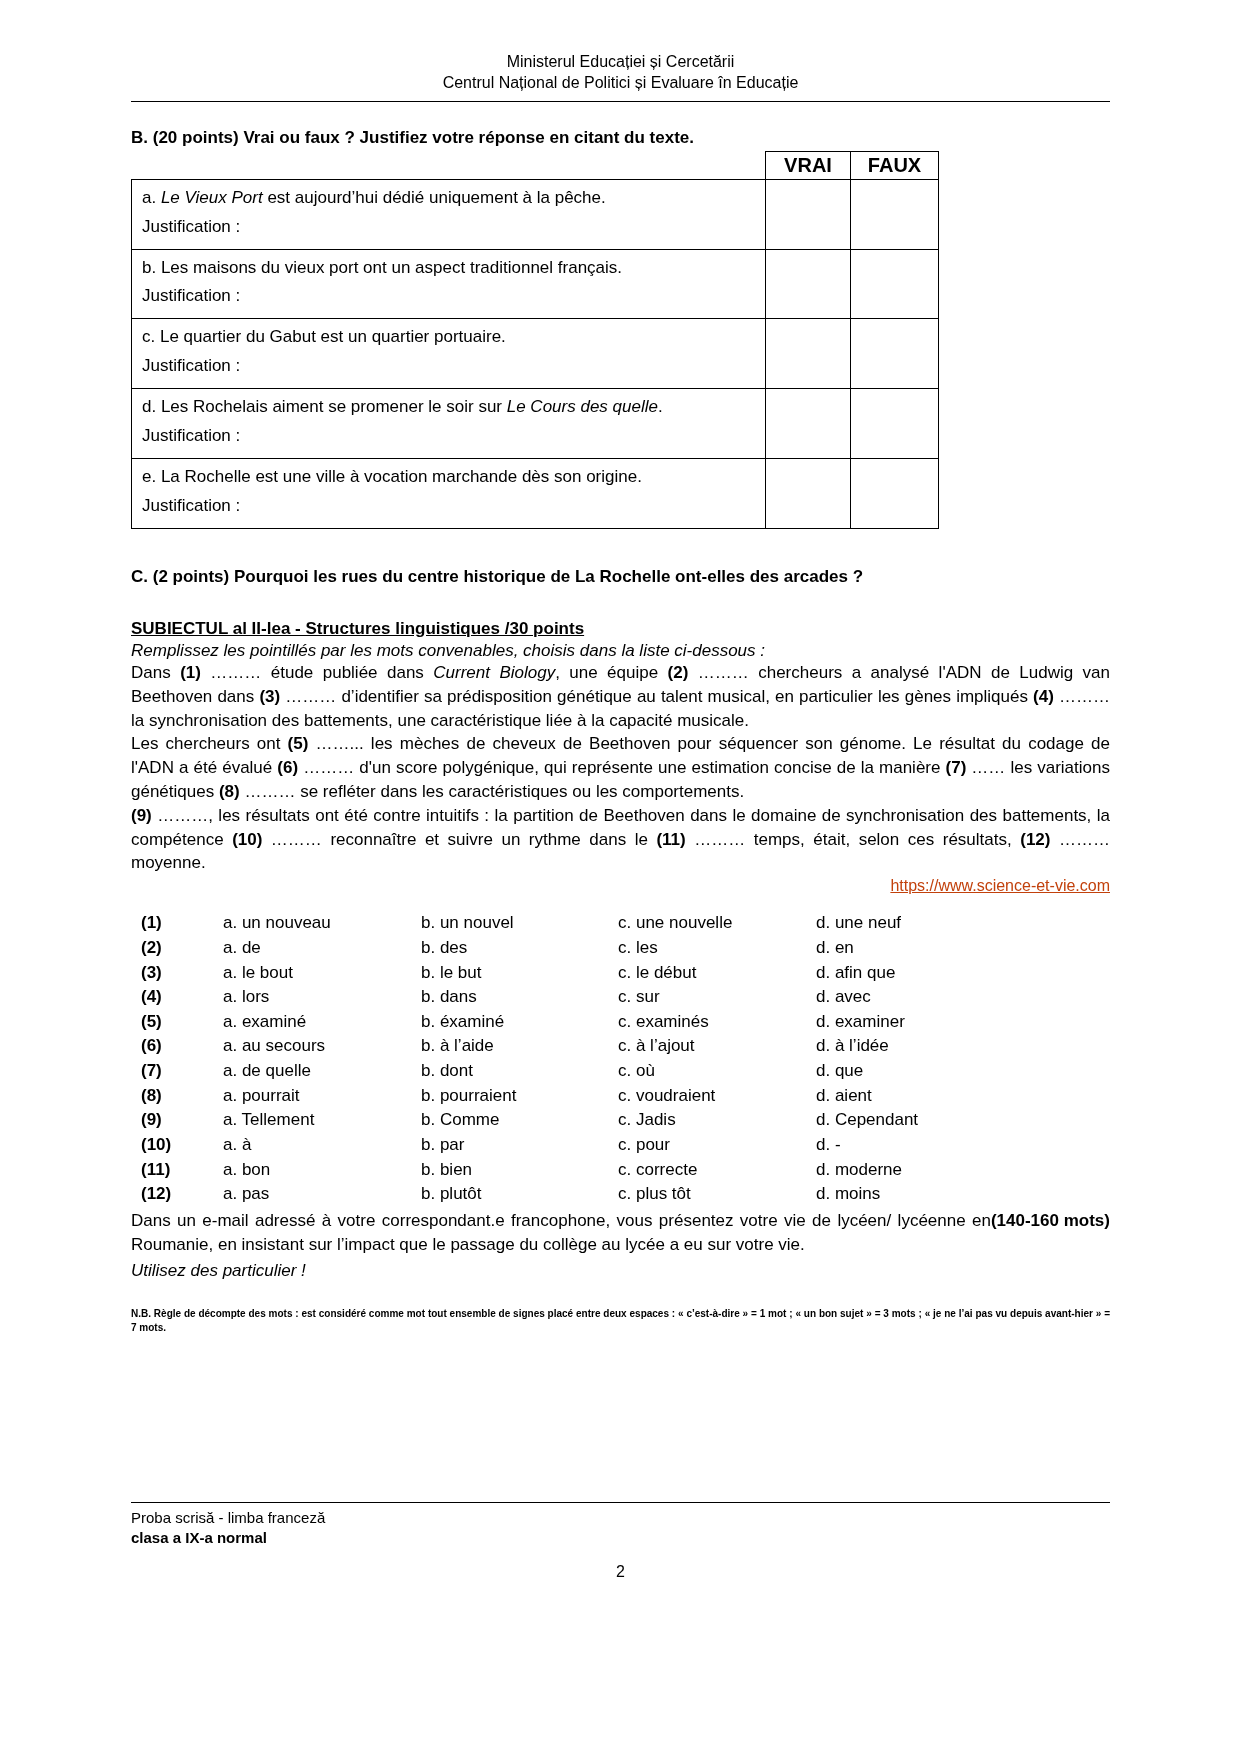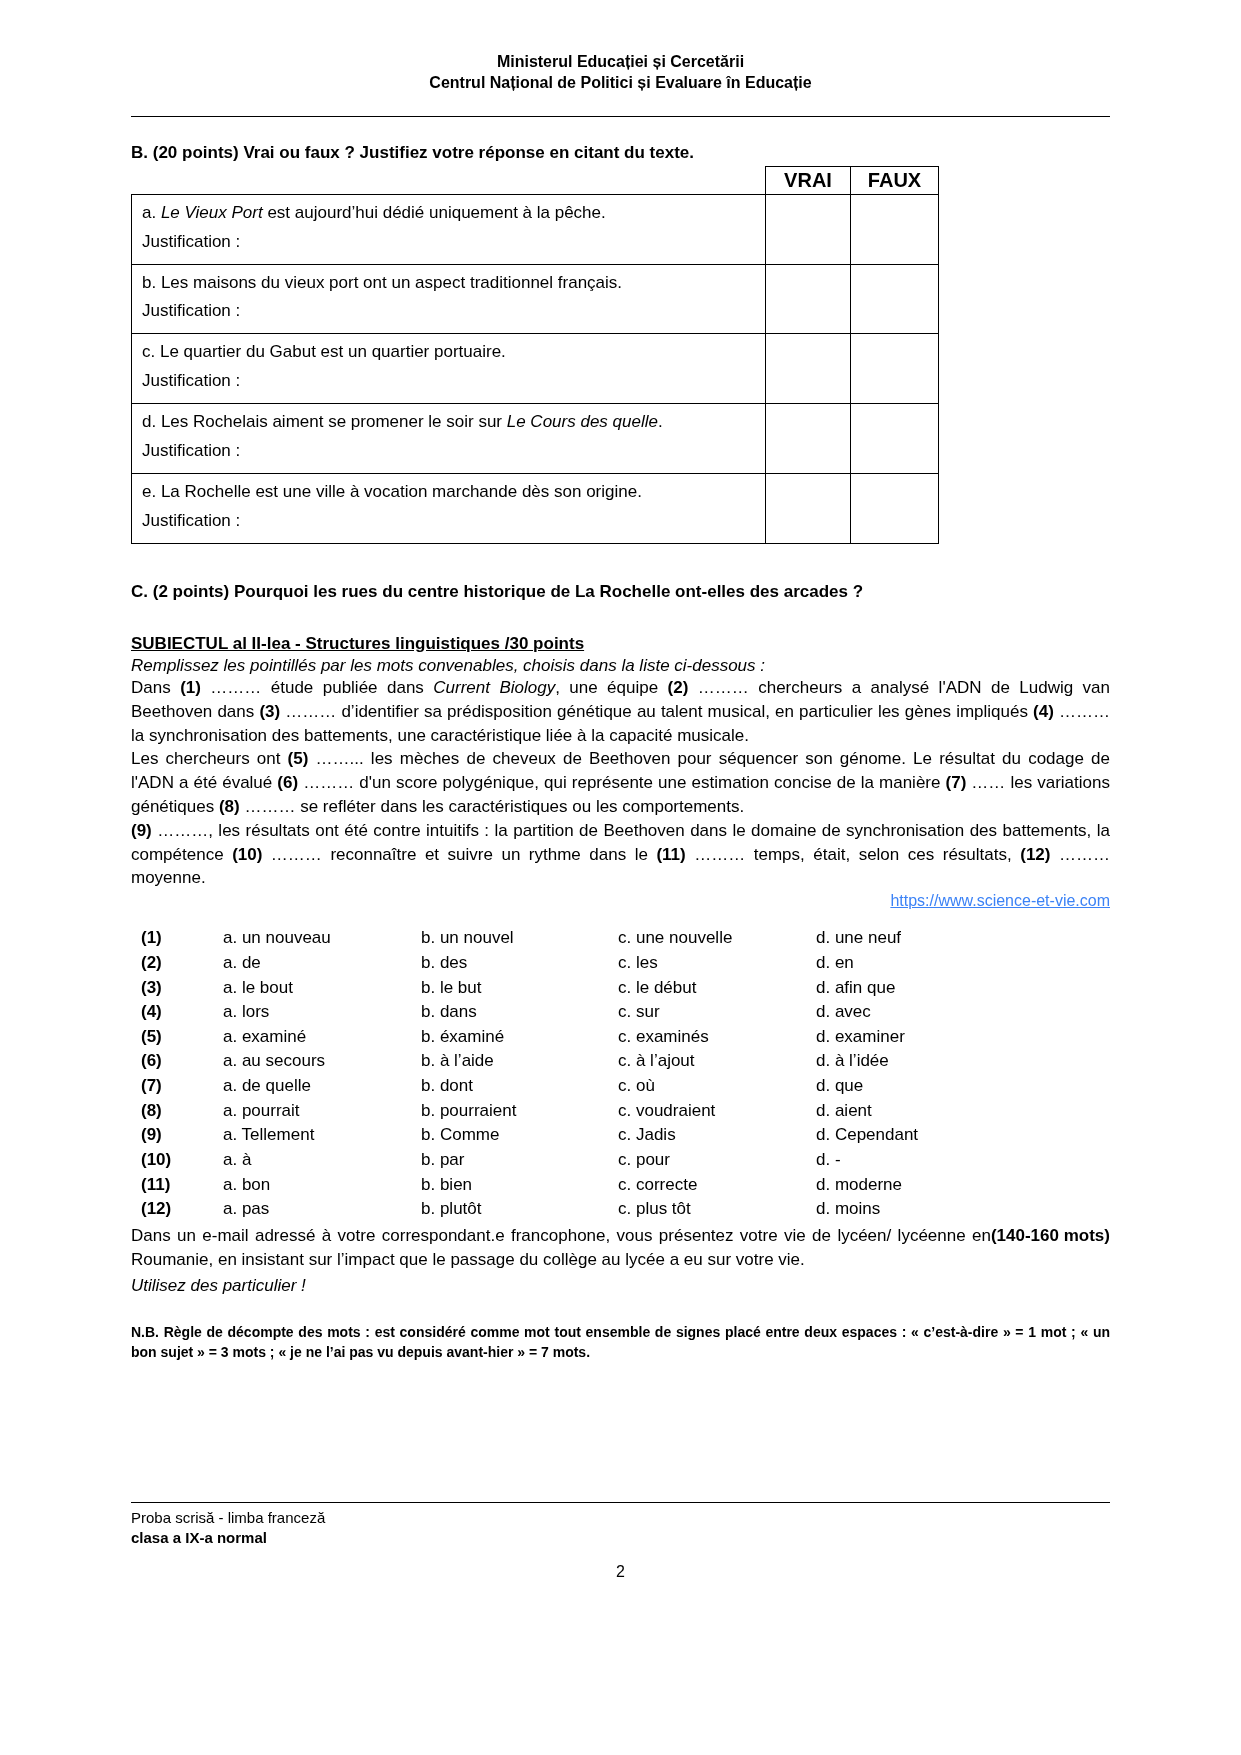--- a/index.html
+++ b/index.html
@@ -14,52 +14,51 @@
     font-family: "Liberation Sans", sans-serif;
     font-size: 17px;
     padding: 52px 131px 0 131px;
     overflow: hidden;
   }
   .doc-header {
     text-align: center;
     font-size: 16px;
     line-height: 1.3;
     border-bottom: 1px solid #000;
-    padding-bottom: 22px;
+    padding-bottom: 7px;
     margin-bottom: 26px;
-    font-weight: bold;
   }
   .b-title { font-weight: bold; margin: 0 0 3px 0; }
   table.vf-table { border-collapse: collapse; width: 807px; table-layout: fixed; }
   table.vf-table td, table.vf-table th { border: 1px solid #000; }
   table.vf-table td.no-border { border: none; }
   table.vf-table th { font-weight: bold; text-align: center; padding: 2px 2px; font-size: 20px; }
   td.stmt { padding: 7px 10px 12px 10px; vertical-align: top; }
   .stmt-text { text-align: justify; line-height: 1.35; }
   .just { margin-top: 7px; }
   .st-b { font-weight: bold; }
   .st-i { font-style: italic; }
   .c-title { font-weight: bold; margin: 36px 0 0 0; max-width: 910px; line-height: 1.4; }
   .sub-heading { font-weight: bold; text-decoration: underline; margin: 30px 0 0 0; }
   .instr { font-style: italic; margin: 2px 0 0 0; }
   .para { text-align: justify; line-height: 1.4; margin: 0; }
   .link-line { text-align: right; margin: 2px 0 0 0; font-size: 16px; }
-  .link-line a { color: #3b82f6; }
+  .link-line a { color: #c2410c; }
   .options { margin-top: 16px; }
   .opt-row {
     display: grid;
     grid-template-columns: 82px 198px 197px 198px auto;
     padding-left: 10px;
     line-height: 1.45;
   }
   .opt-num { font-weight: bold; }
   .prod-para { text-align: justify; line-height: 1.4; margin: 2px 0 0 0; }
   .mots { float: right; font-weight: bold; }
   .pseudo { font-style: italic; margin: 4px 0 0 0; }
-  .nb { font-weight: bold; font-size: 14px; text-align: justify; line-height: 1.45; margin: 26px 0 0 0; }
+  .nb { font-weight: bold; font-size: 10px; text-align: justify; line-height: 1.45; margin: 26px 0 0 0; }
   .doc-footer {
     position: absolute;
     left: 131px;
     right: 131px;
     top: 1502px;
     border-top: 1px solid #000;
     padding-top: 5px;
     font-size: 15px;
     line-height: 1.35;
   }

